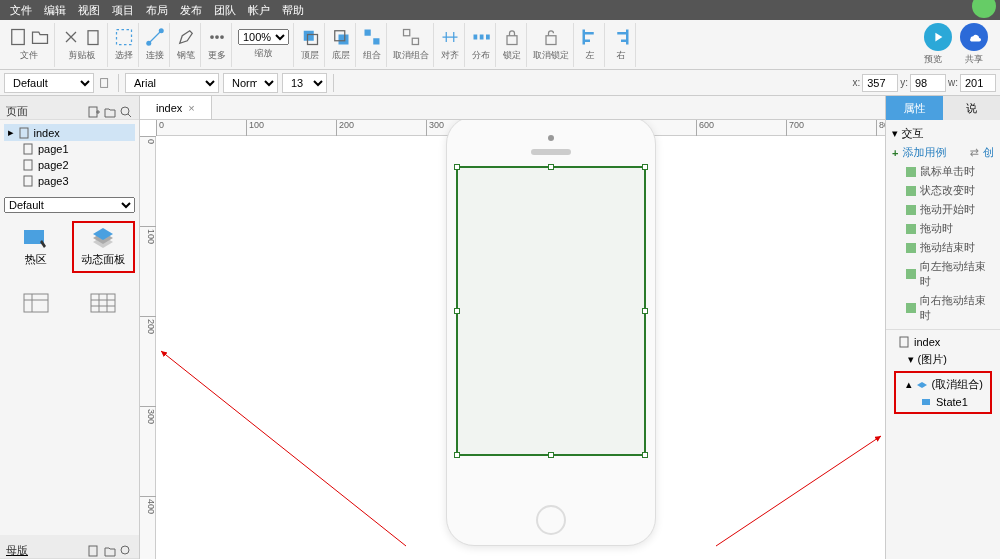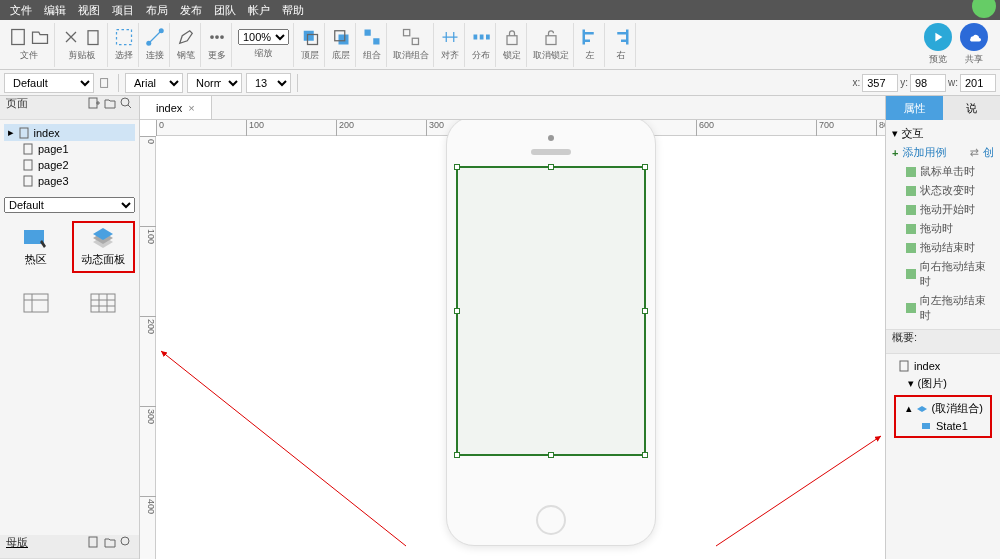--- a/index.html
+++ b/index.html
@@ -11,21 +11,21 @@
 .tb-icon{width:20px;height:20px;display:flex;align-items:center;justify-content:center;color:#666;}
 .tb-label{font-size:9px;color:#666;margin-top:2px;}
 .tb-sm{display:flex;gap:2px;}
 .toolbar-right{margin-left:auto;display:flex;gap:8px;padding-right:8px;}
 .tb-circle{width:28px;height:28px;border-radius:50%;display:flex;align-items:center;justify-content:center;color:#fff;}
 .formatbar{height:26px;background:#f5f5f5;border-bottom:1px solid #ccc;display:flex;align-items:center;padding:0 4px;gap:4px;}
 .formatbar select,.formatbar input{height:20px;border:1px solid #ccc;background:#fff;font-size:11px;padding:0 4px;}
 .formatbar .sep{width:1px;height:18px;background:#ccc;margin:0 2px;}
 .main{display:flex;height:463px;}
 .left-panel{width:140px;background:#f5f5f5;border-right:1px solid #ccc;display:flex;flex-direction:column;}
-.panel-header{height:24px;display:flex;align-items:flex-start;padding:0 6px;border-bottom:1px solid #ddd;background:#ececec;}
+.panel-header{height:24px;display:flex;align-items:flex-end;padding:0 6px;border-bottom:1px solid #ddd;background:#ececec;}
 .panel-header .title{flex:1;font-size:11px;color:#333;}
 .panel-header .icn{width:14px;height:14px;margin-left:2px;color:#666;}
 .tree{padding:4px;}
 .tree-item{display:flex;align-items:center;padding:2px 4px;gap:4px;}
 .tree-item.sel{background:#d0e4f5;}
 .tree-icon{width:12px;height:12px;}
 .widget-lib{flex:1;display:flex;flex-direction:column;}
 .widget-sel{padding:4px;}
 .widget-sel select{width:100%;}
 .widget-grid{display:grid;grid-template-columns:1fr 1fr;gap:4px;padding:4px;overflow:auto;}
@@ -205,21 +205,21 @@
       </svg>
       <div class="tb-label">左</div>
     </div>
   <div class="tb-group">
       <svg class="tb-icon" viewBox="0 0 16 16">
         <path d="M13 2v12M5 5h8M8 11h5" stroke="#4aa0e0" stroke-width="2"></path>
       </svg>
       <div class="tb-label">右</div>
     </div>
   <div class="toolbar-right">
-    <div style="text-align:center">
+    <div style="">
         <div class="tb-circle" style="background:#2ba8d8">
           <svg width="14" height="14" viewBox="0 0 16 16">
             <path d="M5 3l8 5-8 5z" fill="#fff"></path>
           </svg>
         </div>
         <div class="tb-label">预览</div>
       </div>
     <div style="text-align:center">
         <div class="tb-circle" style="background:#2b6ad8">
           <svg width="14" height="14" viewBox="0 0 16 16">
@@ -230,21 +230,21 @@
       </div>
   </div>
 </div>
 
 <div class="formatbar">
   <select style="width:90px"><option>Default</option></select>
   <svg width="14" height="14" viewBox="0 0 16 16">
       <rect x="3" y="3" width="8" height="10" fill="none" stroke="#888"></rect>
     </svg>
   <div class="sep"></div>
-  <select style="width:58px"><option>Arial</option></select>
+  <select style="width:94px"><option>Arial</option></select>
   <select style="width:55px"><option>Normal</option></select>
   <select style="width:45px"><option>13</option></select>
   <div class="sep"></div>
   <div class="coordbar">
     <label>x:</label>
       <input value="357" style="">
     <label>y:</label>
       <input value="98" style="">
     <label>w:</label>
       <input value="201" style="">
@@ -349,21 +349,21 @@
     </div>
     <div class="canvas-wrap">
       <div class="ruler-h">
         <div class="tick" style="left:0">0</div>
         <div class="tick" style="left:90px">100</div>
         <div class="tick" style="left:180px">200</div>
         <div class="tick" style="left:270px">300</div>
         <div class="tick" style="left:360px">400</div>
         <div class="tick" style="left:450px">500</div>
         <div class="tick" style="left:540px">600</div>
-        <div class="tick" style="left:660px">700</div>
+        <div class="tick" style="left:630px">700</div>
         <div class="tick" style="left:720px">800</div>
       </div>
       <div class="ruler-v">
         <div class="tick" style="top:0">0</div>
         <div class="tick" style="top:90px">100</div>
         <div class="tick" style="top:180px">200</div>
         <div class="tick" style="top:270px">300</div>
         <div class="tick" style="top:360px">400</div>
       </div>
       <div class="canvas">
@@ -426,30 +426,27 @@
       <div class="evt">
           <div class="ei"></div>
           <span>拖动时</span>
         </div>
       <div class="evt">
           <div class="ei"></div>
           <span>拖动结束时</span>
         </div>
       <div class="evt">
           <div class="ei"></div>
+          <span>向左拖动结束时</span>
+        </div>
+      <div class="evt">
+          <div class="ei"></div>
           <span>向右拖动结束时</span>
         </div>
-      <div class="evt">
-          <div class="ei"></div>
-          <span>向左拖动结束时</span>
-        </div>
-    </div>
-    <div class="panel-header">
-        <span class="title">概要:</span>
-      </div>
+    </div>
     <div class="outline">
       <div class="outline-item">
           <svg class="tree-icon" viewBox="0 0 12 12">
             <rect x="2" y="1" width="8" height="10" fill="none" stroke="#666"></rect>
           </svg>
           <span>index</span>
         </div>
       <div class="outline-item" style="padding-left:18px">
           <span>▾</span>
           <span>(图片)</span>

